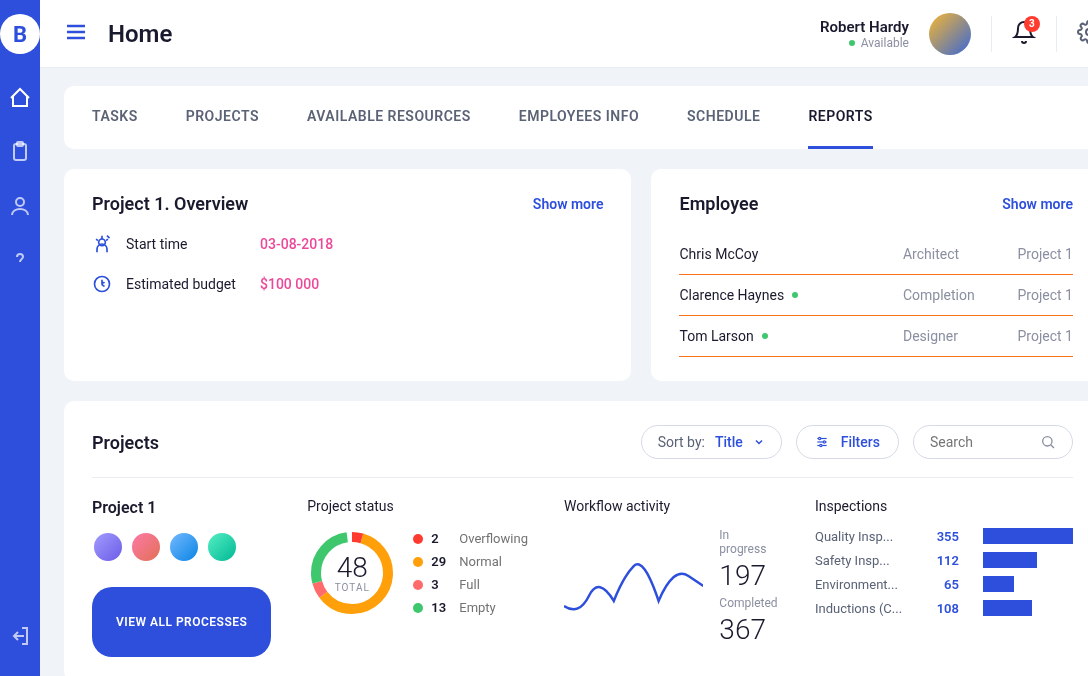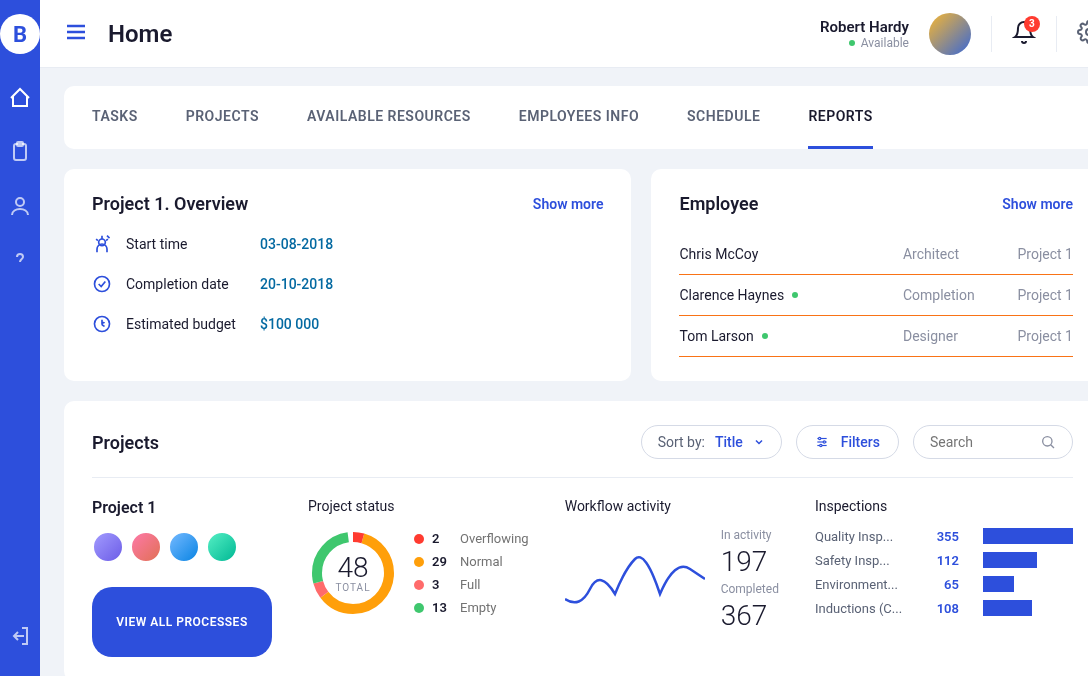--- a/index.html
+++ b/index.html
@@ -36,21 +36,21 @@
 .card.proj { flex: 1.3; }
 .card.emp { flex: 1; }
 .card-head { display: flex; justify-content: space-between; align-items: center; margin-bottom: 20px; }
 .card-title { font-size: 18px; font-weight: 600; color: #1a1a2e; }
 .show-more { font-size: 14px; font-weight: 600; color: #2d4fdc; cursor: pointer; }
 .proj-body { display: flex; gap: 40px; }
 .proj-meta { display: flex; flex-direction: column; gap: 20px; }
 .meta-row { display: flex; align-items: center; gap: 14px; }
 .meta-icon { width: 20px; height: 20px; color: #2d4fdc; }
 .meta-label { font-size: 14px; color: #1a1a2e; width: 120px; }
-.meta-val { font-size: 14px; color: #0369a1; font-weight: 500; }
+.meta-val { font-size: 14px; color: #ec4899; font-weight: 500; }
 .completion { flex: 1; }
 .comp-label { font-size: 14px; color: #1a1a2e; margin-bottom: 4px; }
 .comp-pct { font-size: 40px; font-weight: 400; color: #2d4fdc; margin-bottom: 14px; }
 .progress { height: 14px; background: #e8ecf3; border-radius: 3px; overflow: hidden; }
 .progress-fill { height: 100%; background: #3fc76e; width: 73%; }
 .emp-row { display: flex; align-items: center; padding: 12px 0; border-bottom: 1px solid #f97316; font-size: 14px; }
 .emp-name { flex: 1; color: #1a1a2e; display: flex; align-items: center; gap: 8px; }
 .emp-role { color: #8a8fa1; width: 100px; }
 .emp-proj { color: #8a8fa1; width: 70px; text-align: right; }
 .dot-green { width: 6px; height: 6px; border-radius: 50%; background: #3fc76e; }
@@ -184,28 +184,20 @@
                 <span class="meta-icon"><svg viewBox="0 0 24 24" fill="none" stroke="currentColor" stroke-width="2">
                     <path d="M18 2l3 3M6 22v-4a6 6 0 0112 0v4M12 2v4M5 6l2 2M19 6l-2 2"></path>
                     <circle cx="12" cy="10" r="4"></circle>
                   </svg></span>
                 <span class="meta-label">Start time</span>
                 <span class="meta-val">03-08-2018</span>
               </div>
               <div class="meta-row">
                 <span class="meta-icon"><svg viewBox="0 0 24 24" fill="none" stroke="currentColor" stroke-width="2">
                     <circle cx="12" cy="12" r="9"></circle>
-                    <path d="M8 12l3 3 5-6"></path>
-                  </svg></span>
-                <span class="meta-label">Completion date</span>
-                <span class="meta-val">20-10-2018</span>
-              </div>
-              <div class="meta-row">
-                <span class="meta-icon"><svg viewBox="0 0 24 24" fill="none" stroke="currentColor" stroke-width="2">
-                    <circle cx="12" cy="12" r="9"></circle>
                     <path d="M12 7v5M15 15c-1-1-3-1-3-3s2-2 3-1"></path>
                   </svg></span>
                 <span class="meta-label">Estimated budget</span>
                 <span class="meta-val">$100 000</span>
               </div>
             </div>
         </div>
       </div>
 
       <div class="card emp">
@@ -315,21 +307,21 @@
           </div>
         </div>
 
         <div class="p-col">
           <div class="p-col-title">Workflow activity</div>
           <div class="workflow">
             <svg class="sparkline" viewBox="0 0 140 80">
               <path d="M0 60 Q15 70 25 50 T50 55 Q60 30 70 20 T95 55 Q110 20 125 30 L140 40" fill="none" stroke="#2d4fdc" stroke-width="2.5"></path>
             </svg>
             <div class="wf-stats">
-              <div class="wf-label">In activity</div>
+              <div class="wf-label">In progress</div>
               <div class="wf-num">197</div>
               <div class="wf-label">Completed</div>
               <div class="wf-num">367</div>
             </div>
           </div>
         </div>
 
         <div class="p-col" style="flex:1">
           <div class="p-col-title">Inspections</div>
           <div id="inspections">

